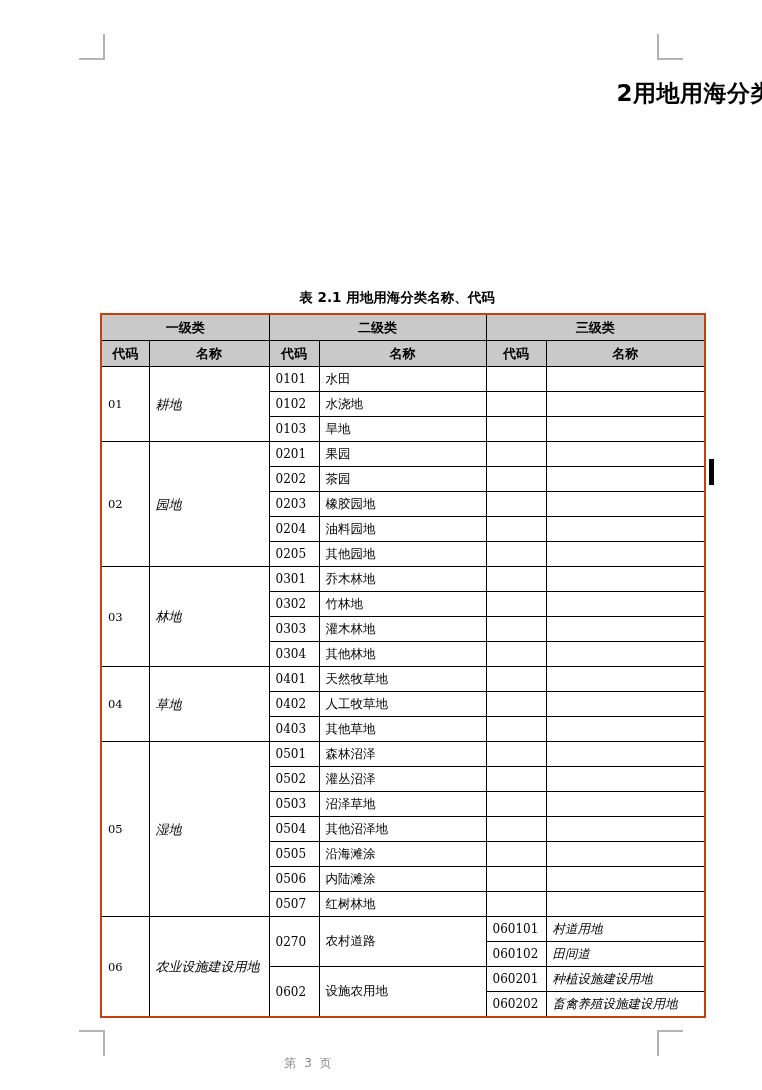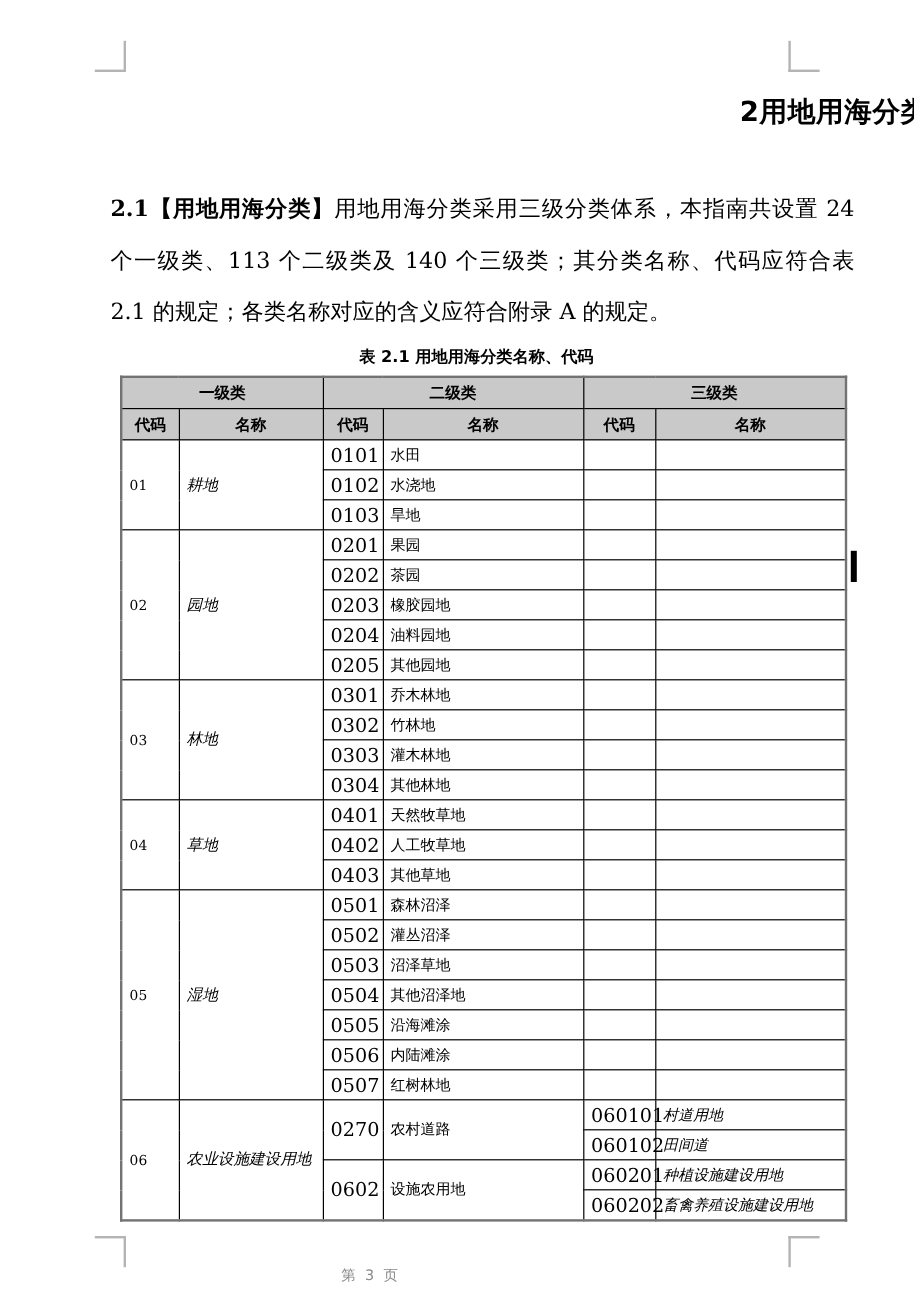--- a/index.html
+++ b/index.html
@@ -135,42 +135,42 @@
   table.classtable thead th {
     background: #c9c9c9;
     text-align: center;
     font-weight: bold;
     font-family: "DejaVu Sans", "Liberation Sans", sans-serif;
     font-size: 13px;
     height: 25px;
   }
   
   table.classtable {
-    border: 2px solid #737373;
+    border: 2px solid #c2410c;
   }
   td.code, th.code {
     text-align: center;
   }
   td.l1code {
     text-align: center;
     font-weight: bold;
     font-family: "DejaVu Sans", "Liberation Sans", sans-serif;
     font-size: 11.5px;
   }
   td.l1name {
     font-weight: bold;
     font-family: "DejaVu Sans", "Liberation Sans", sans-serif;
     font-size: 13px;
     padding-left: 14px;
     line-height: 19px;
     font-style: italic;
   }
   td.l2code, td.l3code {
     text-align: center;
-    font-size: 16px;
+    font-size: 12px;
   }
   td.l2name { padding-left: 10px; }
   td.l3name { padding-left: 10px; font-style: italic; }
   td.empty { }
 
   
   col.c-l1code { width: 48px; }
   col.c-l1name { width: 120px; }
   col.c-l2code { width: 50px; }
   col.c-l2name { width: 167px; }
@@ -195,21 +195,20 @@
 <div class="page">
 
   <div class="crop-mark crop-tl"></div>
   <div class="crop-mark crop-tr"></div>
   <div class="crop-mark crop-bl"></div>
   <div class="crop-mark crop-br"></div>
   <div class="edge-mark"></div>
 
   <h1 class="doc-title">2用地用海分类</h1>
 
-  <p class="para"><span class="lead">2.1【用地用海分类】</span><span>用地用海分类采用三级分类体系，本指南共设置 24 个一级类、113 个二级类及 140 个三级类；其分类名称、代码应符合表 2.1 的规定；各类名称对应的含义应符合附录 A 的规定。</span></p>
 
   <div class="table-caption">表 2.1 用地用海分类名称、代码</div>
 
   <div class="tbl-wrap">
     <table class="classtable">
       <colgroup>
         <col class="c-l1code">
           <col class="c-l1name">
         <col class="c-l2code">
           <col class="c-l2name">

